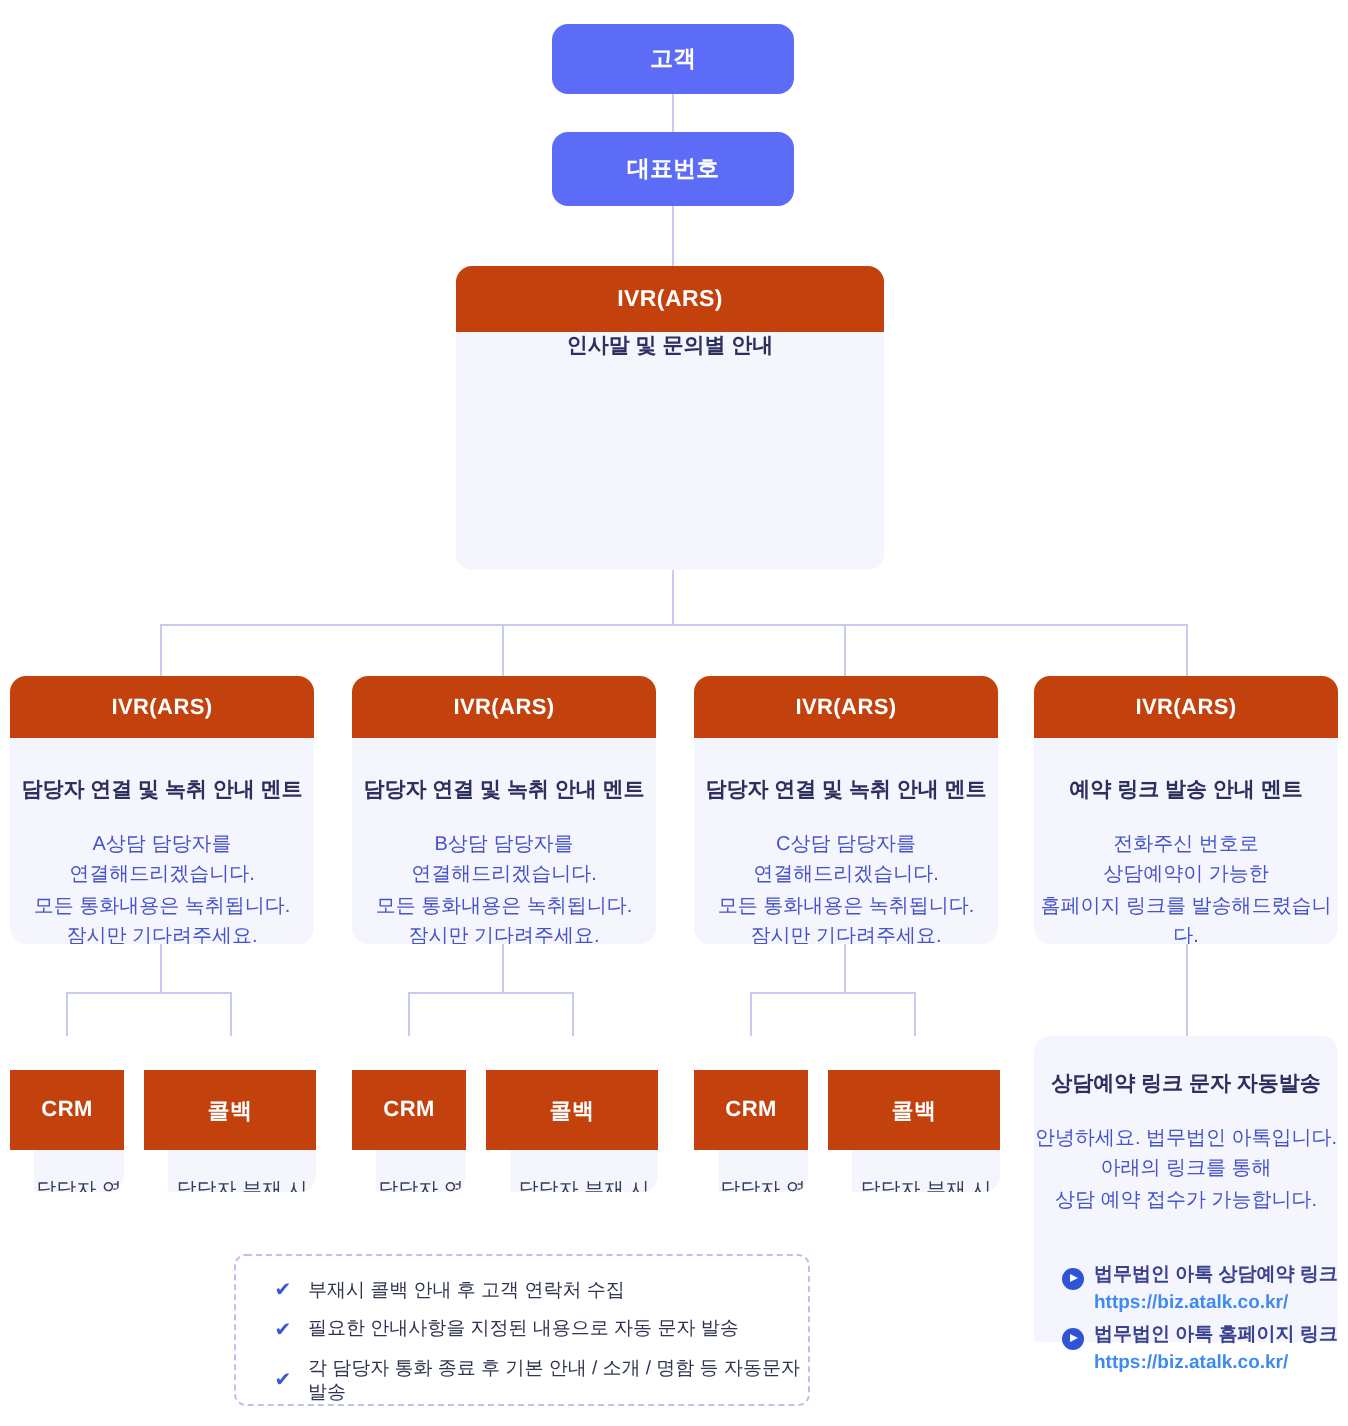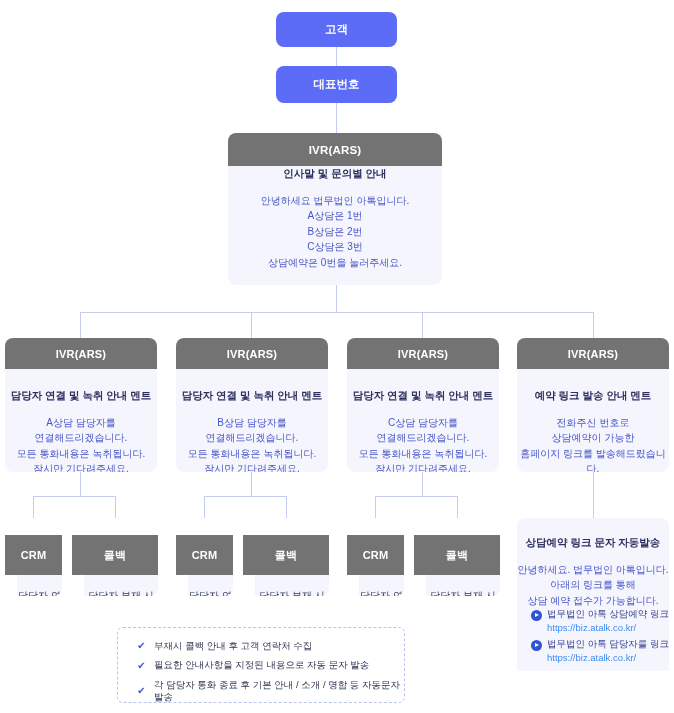--- a/index.html
+++ b/index.html
@@ -18,21 +18,21 @@
   .lnh{height:1px;}
 
   
   .node{
     position:absolute;
     border-radius:8px;
     overflow:hidden;
     box-sizing:border-box;
   }
   .node .hd{
-    background:#737373;
+    background:#c2410c;
     color:#ffffff;
     font-size:11px;
     font-weight:bold;
     text-align:right;
     letter-spacing:.2px;
     display:flex;align-items:center;justify-content:center;
   }
   .node .bd{
     background:#f5f6fd;
     color:#2f3b9e;
@@ -77,21 +77,21 @@
   
   .leaf{top:518px;height:78px;}
   .leaf .hd{height:40px;margin-top:17px;}
   .leaf .bd{height:50px;padding-top:13px;margin-left:12px;}
   .leaf .bd .t1{font-size:10px;font-weight:500;color:#333a5c;white-space:pre-line;}
 
   
   #sms-node{left:517px;top:518px;width:152px;height:182px;}
   #sms-node .hd{height:29px;}
   #sms-node .bd{height:153px;padding-top:17px;}
-  .sms-links{margin-top:0;padding-left:14px;text-align:left;}
+  .sms-links{margin-top:24px;padding-left:14px;text-align:left;font-weight:bold;}
   .sms-link-row{display:flex;align-items:flex-start;margin-bottom:1px;}
   .arrow-ico{
     flex:0 0 auto;width:11px;height:11px;border-radius:50%;
     background:#2f55d4;margin-right:5px;margin-top:2px;position:relative;
   }
   .arrow-ico::after{
     content:"";position:absolute;left:4px;top:3px;
     border-left:4px solid #fff;border-top:2.5px solid transparent;border-bottom:2.5px solid transparent;
   }
   .sms-link-txt{font-size:9.5px;color:#3a4390;line-height:1.35;}
@@ -146,25 +146,20 @@
   </div>
 
   <div class="pill" style="left:276px;top:12px;width:121px;height:35px;">
     <span>고객</span>
   </div>
 
   <div class="node" id="ivr-main">
     <div class="hd">IVR(ARS)</div>
     <div class="bd">
       <div class="t1">인사말 및 문의별 안내</div>
-      <div class="t2">안녕하세요 법무법인 아톡입니다.
-A상담은 1번
-B상담은 2번
-C상담은 3번
-상담예약은 0번을 눌러주세요.</div>
     </div>
   </div>
 
   <div class="node ivr2" style="left:5px;width:152px;">
     <div class="hd">IVR(ARS)</div>
     <div class="bd">
       <div class="t1">담당자 연결 및 녹취 안내 멘트</div>
       <div class="t2">A상담 담당자를
 연결해드리겠습니다.
 모든 통화내용은 녹취됩니다.
@@ -254,21 +249,21 @@
 아래의 링크를 통해
 상담 예약 접수가 가능합니다.</div>
       <div class="sms-links">
         <div class="sms-link-row">
           <span class="arrow-ico"></span>
           <span class="sms-link-txt">법무법인 아톡 상담예약 링크</span>
         </div>
         <span class="sms-url">https://biz.atalk.co.kr/</span>
         <div class="sms-link-row">
           <span class="arrow-ico"></span>
-          <span class="sms-link-txt">법무법인 아톡 담당자를 링크</span>
+          <span class="sms-link-txt">법무법인 아톡 홈페이지 링크</span>
         </div>
         <span class="sms-url">https://biz.atalk.co.kr/</span>
       </div>
     </div>
   </div>
 
   <div id="note-box">
     <div class="note-row">
       <span class="check-ico">✔</span>
       <span class="note-txt">부재시 콜백 안내 후 고객 연락처 수집</span>

